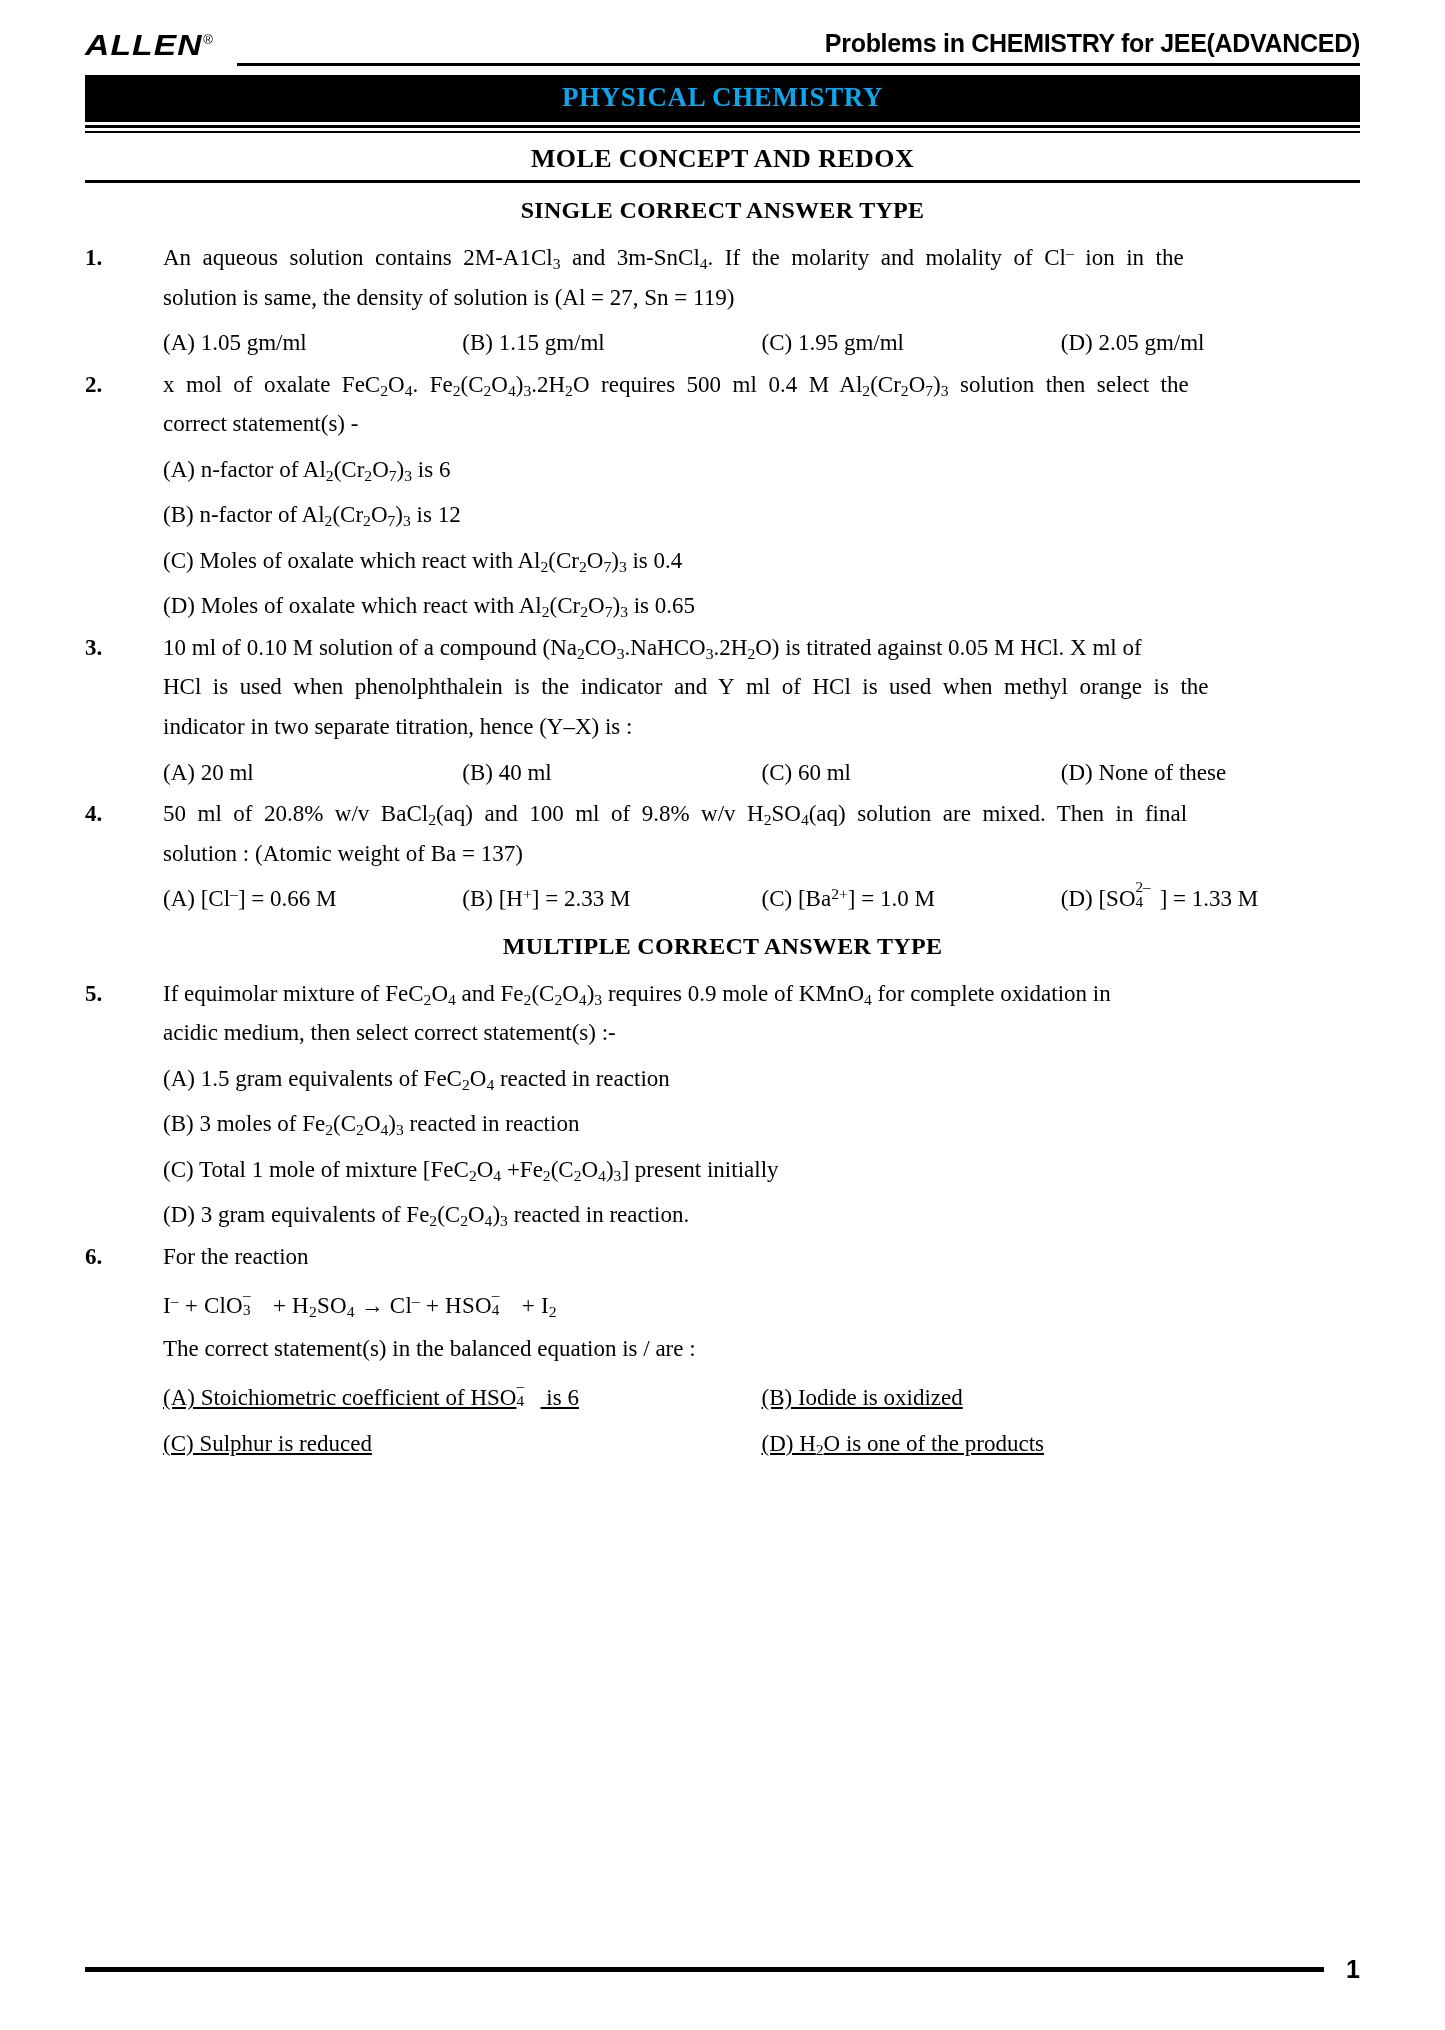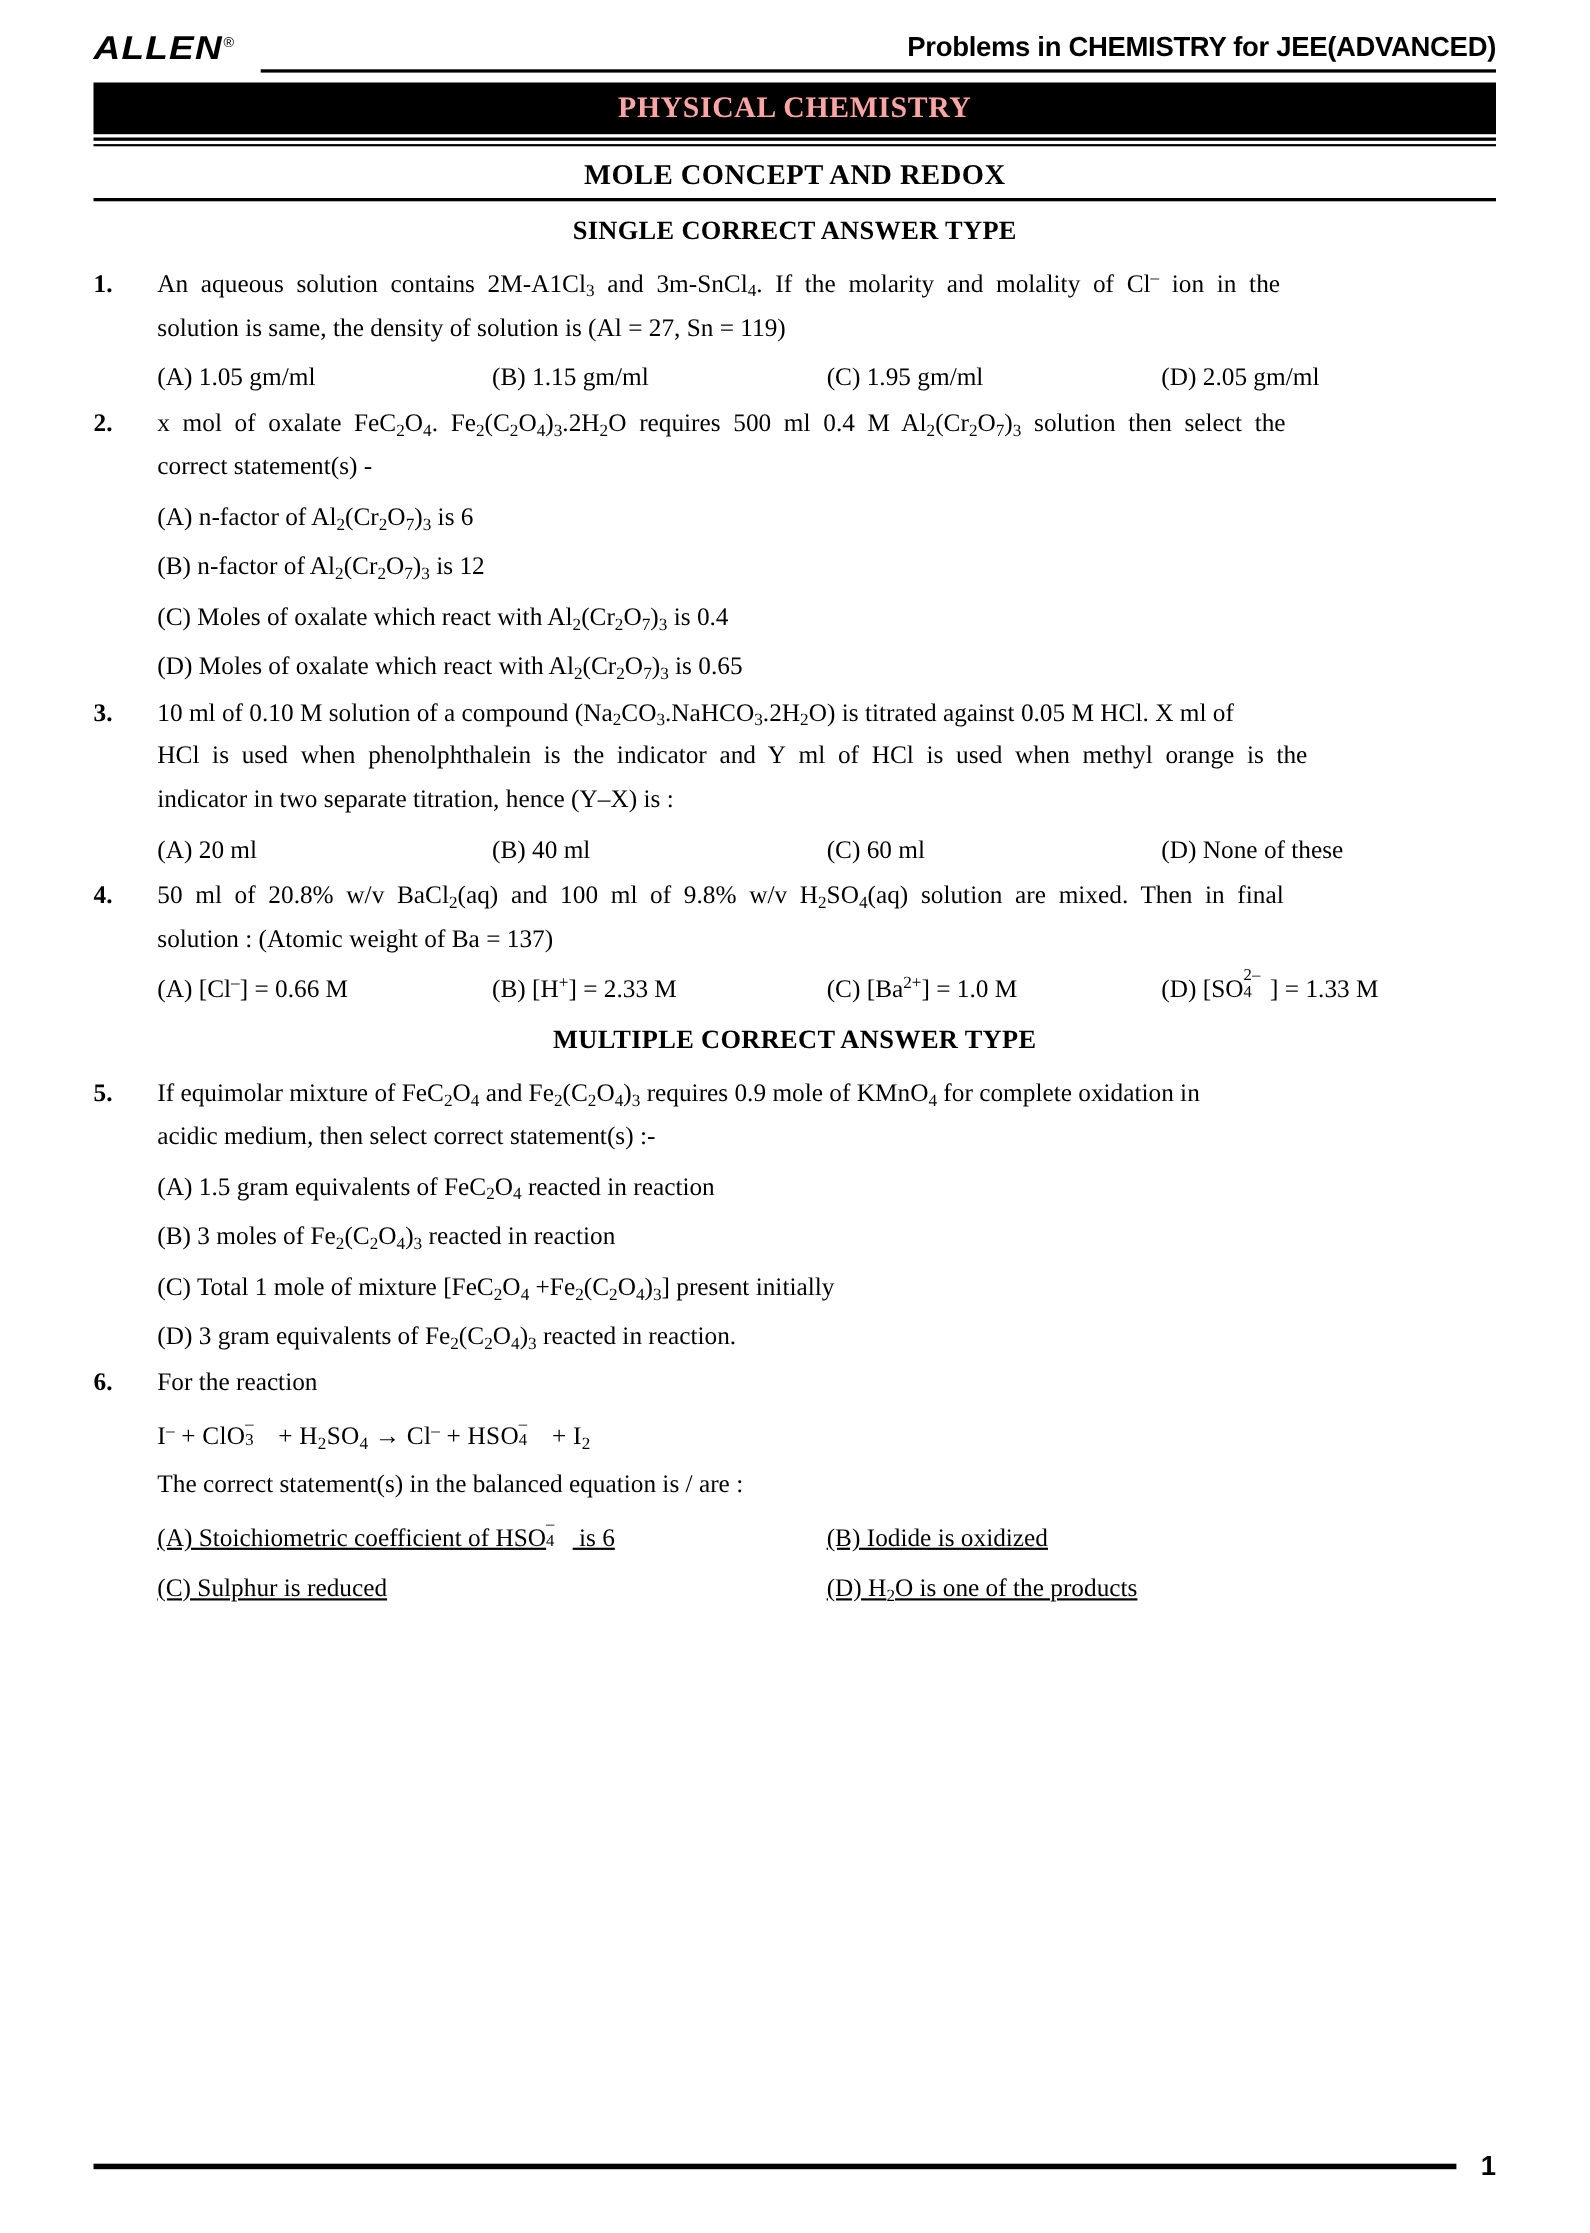--- a/index.html
+++ b/index.html
@@ -62,21 +62,21 @@
   }
   .header-rule {
     border-top: 3px solid #000;
     margin-left: 152px;
     margin-top: 1px;
   }
 
   
   .subject-bar {
     background: #000;
-    color: #fca5a5;
+    color: #0ea5e9;
     text-align: center;
     font-family: "Liberation Serif", "DejaVu Serif", serif;
     font-weight: bold;
     font-size: 27px;
     letter-spacing: 0.6px;
     padding: 7px 0 9px 0;
     margin-top: 9px;
   }
   .double-rule {
     border-top: 3px solid #000;
@@ -118,20 +118,21 @@
     width: 58px;
     flex: 0 0 58px;
     font-weight: bold;
     font-size: 23px;
     line-height: 1.72;
   }
   .q-body {
     flex: 1 1 auto;
     font-size: 23px;
     line-height: 1.72;
+    margin-left: 20px;
   }
   .q-stem {
     text-align: justify;
     text-align-last: left;
   }
   .q-stem.nojust { text-align: center; }
 
   .opt-row {
     display: flex;
     margin-top: 6px;

